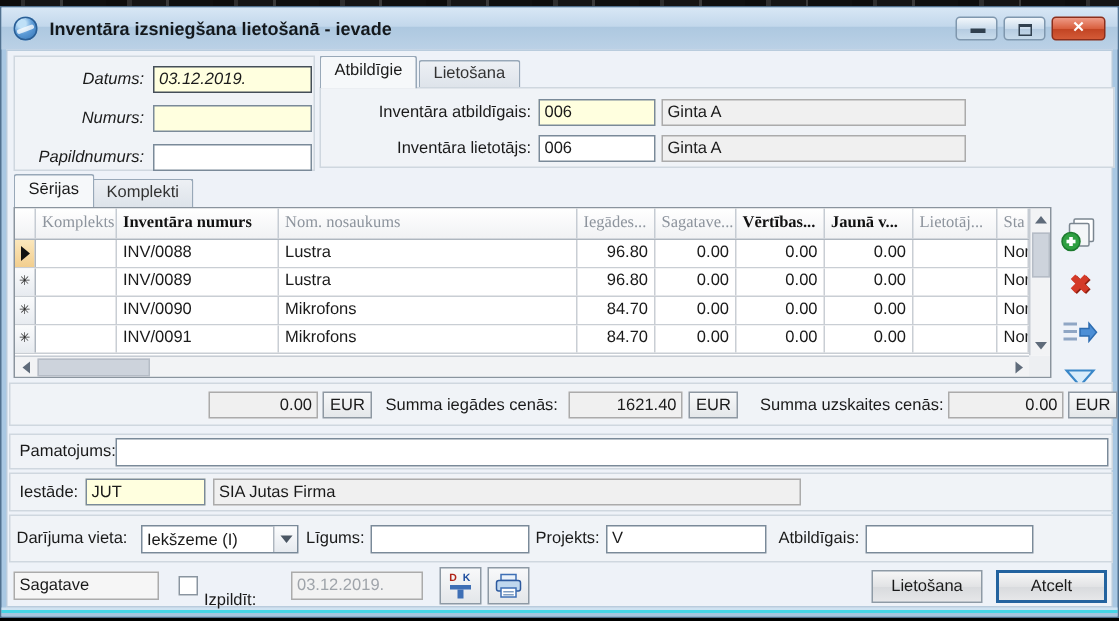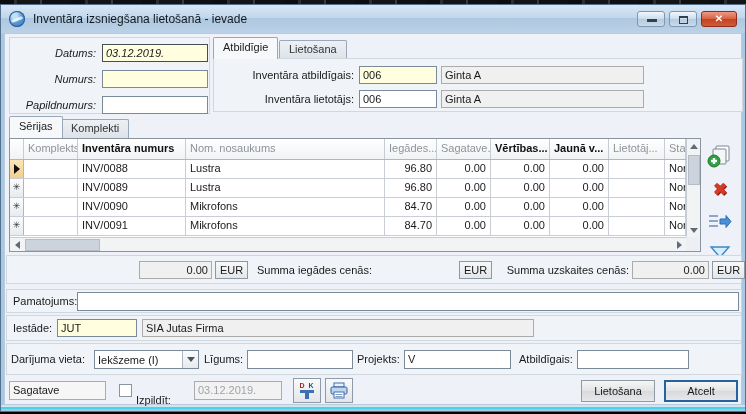--- a/index.html
+++ b/index.html
@@ -11,21 +11,21 @@
 
   .window { position:absolute; top:4px; left:0; width:746px; height:408px;
     border:1px solid #51718F; background:#A9C8E3; }
   .titlebar { height:28px; background:linear-gradient(#D8E7F5,#C2D7EB 45%,#ADC8E0 46%,#BBD1E6);
     display:flex; align-items:center; padding:0 8px; position:relative; }
   .app-icon { width:16px; height:16px; border-radius:50%;
     background:radial-gradient(circle at 35% 30%, #BFE0F7 0 18%, #5D9BD6 45%, #2B6CB0 100%);
     position:relative; flex:0 0 auto; box-shadow:inset 0 0 0 1px #2B5E94; }
   .app-icon::after { content:""; position:absolute; left:2px; top:7px; width:12px; height:3px;
     background:rgba(255,255,255,.75); border-radius:2px; transform:rotate(-20deg); }
-  .title-text { margin-left:8px; font-size:12px; color:#14181c; white-space:nowrap; }
+  .title-text { margin-left:8px; font-size:12px; color:#14181c; white-space:nowrap;font-weight:bold; }
   .win-controls { position:absolute; right:8px; top:6px; display:flex; gap:4px; }
   .wbtn { width:28px; height:16px; border:1px solid #7F97AE; border-radius:3px;
     background:linear-gradient(#F2F7FB,#CBDCEC 50%,#B4CBE0 51%,#C8DBEB); position:relative; }
   .wbtn.close { width:36px; border:1px solid #8C2E1B; background:linear-gradient(#F0A留 0,#E NONE); background:linear-gradient(#EE9A86,#D9603F 50%,#C14322 51%,#D35A37); color:#fff; font-weight:bold; font-size:10px; text-align:center; line-height:14px; }
   .glyph-min { position:absolute; left:9px; bottom:4px; width:10px; height:3px; background:#30404F; }
   .glyph-max { position:absolute; left:9px; top:4px; width:9px; height:8px; border:1px solid #30404F; border-top-width:2px; background:transparent; }
 
   .client { position:relative; margin:0 3px; width:738px; height:372px; background:#EEF2F8; border:1px solid #B9CCDD; }
 
   .panel { position:absolute; background:#F0F3F7; border:1px solid #CFD7DF; }
@@ -41,21 +41,21 @@
   .inp.grayed { color:#9FA4AA; background:#F2F2F2; border-color:#ABABAB; }
 
   .tab { position:absolute; border:1px solid #98A8B8; border-bottom:none; background:linear-gradient(#FDFDFE,#EEF1F5);
     padding:0 9px; line-height:19px; height:21px; border-radius:2px 2px 0 0; }
   .tab.active { background:#F6F8FA; height:22px; z-index:3; }
   .tab.inactive { background:linear-gradient(#EDF0F4,#DDE3EA); height:19px; line-height:17px; color:#333; }
 
   
   .grid { position:absolute; left:4px; top:104px; width:692px; height:114px; border:1px solid #8A949E; background:#fff; }
   .gheader { display:flex; height:21px; background:linear-gradient(#FFFFFF,#F1F2F4); border-bottom:1px solid #AEB6BF; width:676px; }
-  .hcell { border-right:1px solid #C6CCD3; color:#8D949D; padding:3px 0 0 4px; overflow:hidden; white-space:nowrap; }
+  .hcell { border-right:1px solid #C6CCD3; color:#8D949D; padding:3px 0 0 4px; overflow:hidden; white-space:nowrap;font-family:Liberation Serif, serif; }
   .hcell.bold { color:#111; font-weight:bold; }
   .grow { display:flex; height:19px; border-bottom:1px solid #C9CED4; width:676px; background:#fff; }
   .gcell { border-right:1px solid #C9CED4; padding:2px 4px 0 4px; overflow:hidden; white-space:nowrap; }
   .gcell.num { text-align:right; }
   .selcell { background:linear-gradient(#FAFBFC,#E7EBF0); border-right:1px solid #AEB6BF; text-align:center; color:#3a3a3a; }
   .selcell.current { background:linear-gradient(#FBE7BC,#F2CE8E); }
   .selcell .arrow { display:inline-block; width:0; height:0; border-left:6px solid #111; border-top:5px solid transparent; border-bottom:5px solid transparent; margin-top:4px; }
   .selcell .ast { font-size:9px; line-height:17px; color:#2e2e2e; }
 
   .vscroll { position:absolute; right:0; top:0; bottom:14px; width:14px; background:#F2F3F5; border-left:1px solid #C6CCD3; }
@@ -248,20 +248,21 @@
         <svg width="22" height="20" viewBox="0 0 22 20">
           <path d="M2 2 L20 2 L13 10 L13 17 L9 17 L9 10 Z" fill="#D9ECFA" stroke="#3A87C8" stroke-width="1.4"></path>
         </svg>
       </div>
     </div>
 
     <div class="panel" style="left:1px;top:221px;width:736px;height:29px;">
       <div class="inp readonly num" style="left:132px;top:5px;width:73px;">0.00</div>
       <div class="eurbox" style="left:208px;top:5px;">EUR</div>
       <div class="lbl r" style="left:250px;top:8px;width:112px;">Summa iegādes cenās:</div>
+      <div class="inp readonly num" style="left:372px;top:5px;width:76px;">1621.40</div>
       <div class="eurbox" style="left:452px;top:5px;">EUR</div>
       <div class="lbl r" style="left:496px;top:8px;width:126px;">Summa uzskaites cenās:</div>
       <div class="inp readonly num" style="left:625px;top:5px;width:77px;">0.00</div>
       <div class="eurbox" style="left:705px;top:5px;">EUR</div>
     </div>
 
     <div class="panel" style="left:1px;top:255px;width:736px;height:24px;">
       <div class="lbl" style="left:6px;top:5px;">Pamatojums:</div>
       <div class="inp" style="left:70px;top:2px;width:662px;height:19px;"></div>
     </div>

